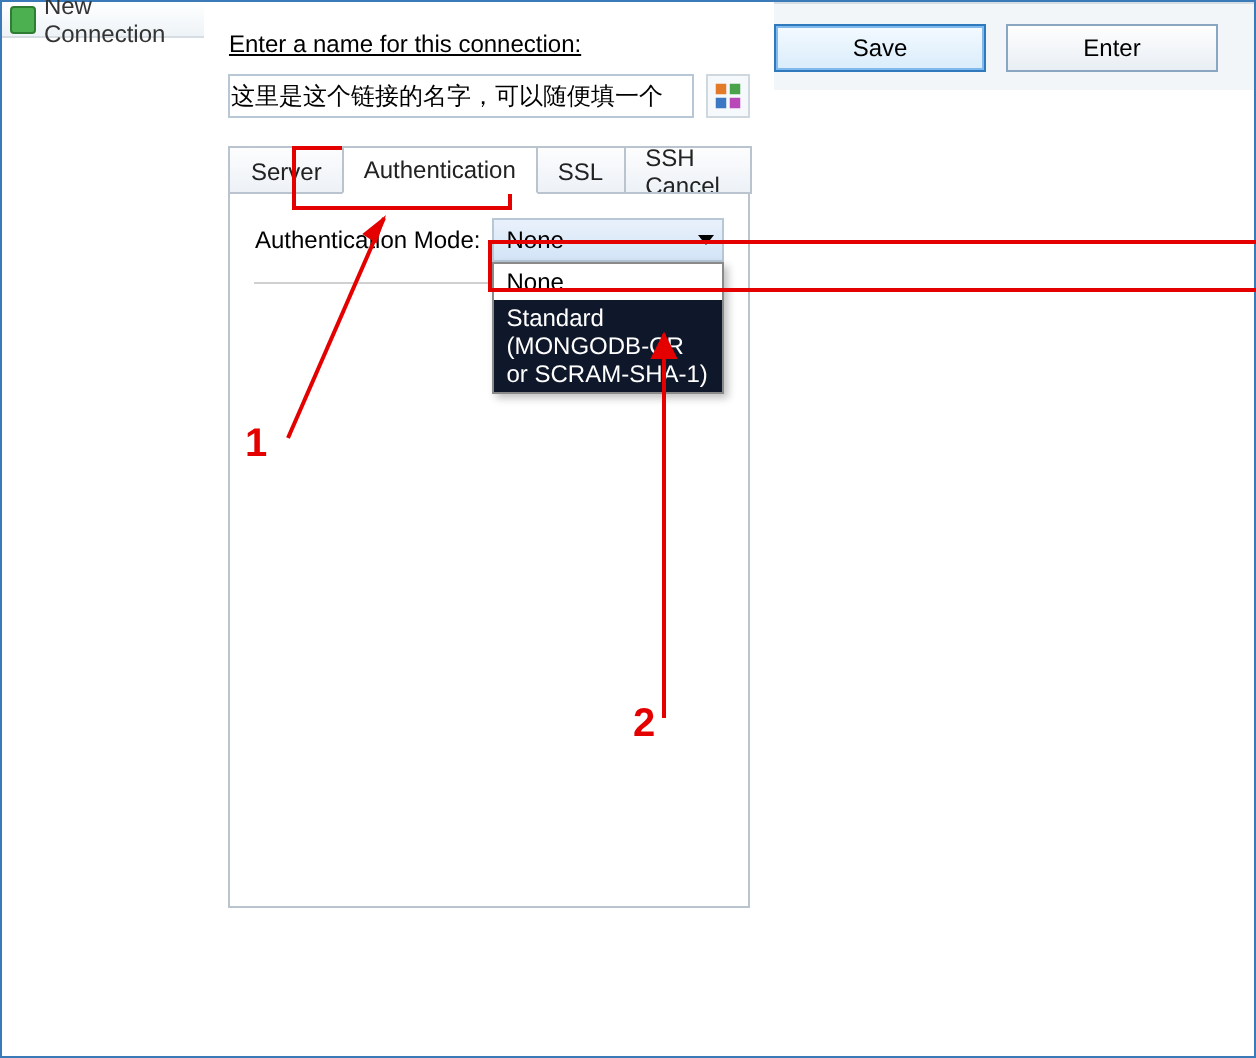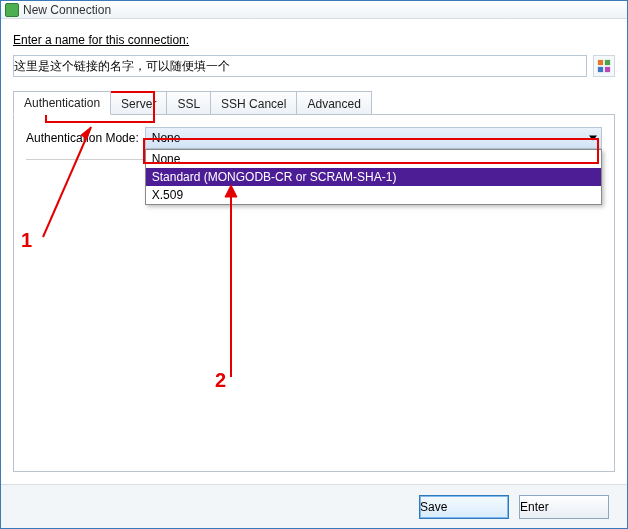--- a/index.html
+++ b/index.html
@@ -1,44 +1,44 @@
 <!DOCTYPE html>
 <html><head>
 <meta charset="utf-8">
 <style>
   * { box-sizing: border-box; margin: 0; padding: 0; }
   html, body { width: 628px; height: 529px; font-family: "Segoe UI", Tahoma, sans-serif; font-size: 12px; background: #fff; overflow: hidden; }
-  .window { width: 628px; height: 529px; border: 1px solid #3a7ab8; background: #fff; position: relative; display: flex; flex-direction: column; }
+  .window { width: 628px; height: 529px; border: 1px solid #3a7ab8; background: #fff; position: relative; display: flex; flex-direction: row; }
   .titlebar { height: 18px; background: linear-gradient(#fff,#eef3f7); border-bottom: 1px solid #d6dde3; display: flex; align-items: center; padding-left: 4px; gap: 4px; font-size: 12px; color: #333; }
   .titlebar .app-icon { width: 14px; height: 14px; background: #4caf50; border: 1px solid #2e7d32; border-radius: 2px; }
   .content { padding: 10px 12px 0 12px; flex: 1 1 auto; position: relative; }
   .prompt { color: #000; margin: 4px 0 8px 0; text-decoration: underline; }
   .name-row { display: flex; gap: 6px; align-items: center; }
   .name-input { flex: 1; height: 22px; border: 1px solid #b7c7d6; padding: 2px 0; font-size: 12px; background: #fff; }
   .icon-btn { width: 22px; height: 22px; border: 1px solid #cfd8df; background: #f6f9fb; display: flex; align-items: center; justify-content: center; }
   .icon-btn svg { width: 14px; height: 14px; }
   .tabs { margin-top: 14px; display: flex; align-items: flex-end; position: relative; }
   .tab { height: 24px; padding: 0 10px; border: 1px solid #b9c4cf; border-bottom: none; background: linear-gradient(#fdfdfe,#ecf1f6); margin-right: -1px; display: flex; align-items: center; color: #222; cursor: default; position: relative; }
   .tab.active { background: #fff; z-index: 3; border-bottom: 1px solid #fff; }
   .tab-panel { border: 1px solid #b9c4cf; margin-top: -1px; height: 358px; background: #fff; position: relative; padding: 12px 12px; }
   .mode-row { display: flex; align-items: center; gap: 6px; }
   .mode-label { color: #000; }
   .combo { flex: 1; position: relative; }
   .combo-box { height: 22px; border: 1px solid #b7c7d6; background: linear-gradient(#e9f1fb,#d3e4f7); display: flex; align-items: center; padding: 0 20px 0 6px; position: relative; }
   .combo-box .chev { position: absolute; right: 4px; top: 50%; transform: translateY(-50%); border-left: 4px solid transparent; border-right: 4px solid transparent; border-top: 5px solid #000; }
   .dropdown { position: absolute; top: 22px; left: 0; right: 0; background: #fff; border: 1px solid #8a8a8a; box-shadow: 2px 2px 4px rgba(0,0,0,0.25); }
   .dropdown .option { padding: 2px 6px; color: #000; }
-  .dropdown .option.highlight { background: #4c1d95; color: #fff; }
+  .dropdown .option.highlight { background: #0f172a; color: #fff; }
   .hr { border: none; border-top: 1px solid #d0d0d0; margin: 10px 0 0 0; width: 130px; }
   
   .anno-box { position: absolute; border: 2px solid #e50000; pointer-events: none; }
   .anno-arrow { position: absolute; stroke: #e50000; fill: #e50000; }
   .anno-num { position: absolute; color: #e50000; font-family: Arial, sans-serif; font-size: 20px; font-weight: bold; }
   .footer { height: 44px; border-top: 1px solid #d6dde3; background: #f3f6f9; display: flex; justify-content: flex-end; align-items: center; gap: 10px; padding-right: 18px; }
-  .btn { width: 90px; height: 24px; border: 1px solid #8aa6c1; background: linear-gradient(#fefefe,#e9eef4); font-size: 12px; color: #000; text-align: left; }
+  .btn { width: 106px; height: 24px; border: 1px solid #8aa6c1; background: linear-gradient(#fefefe,#e9eef4); font-size: 12px; color: #000; text-align: center; }
   .btn.primary { border: 1px solid #2f79bd; box-shadow: 0 0 0 1px #7fb9ee inset; background: linear-gradient(#f4faff,#d9ecfb); }
 </style>
 </head>
 <body>
 
 <div class="window">
   <div class="titlebar">
     <span class="app-icon"></span>
     <span>New Connection</span>
   </div>
@@ -51,49 +51,45 @@
         <svg viewBox="0 0 16 16">
             <rect x="1" y="1" width="6" height="6" fill="#e27a2a"></rect>
             <rect x="9" y="1" width="6" height="6" fill="#4aa24a"></rect>
             <rect x="1" y="9" width="6" height="6" fill="#3b77c2"></rect>
             <rect x="9" y="9" width="6" height="6" fill="#b949b9"></rect>
           </svg>
       </div>
     </div>
 
     <div class="tabs">
+      <div class="tab">
+          <span>Server</span>
+        </div>
       <div class="tab active">
           <span>Authentication</span>
-        </div>
-      <div class="tab">
-          <span>Server</span>
         </div>
       <div class="tab">
           <span>SSL</span>
         </div>
       <div class="tab">
           <span>SSH Cancel</span>
-        </div>
-      <div class="tab">
-          <span>Advanced</span>
         </div>
     </div>
 
     <div class="tab-panel">
       <div class="mode-row">
         <span class="mode-label">Authentication Mode:</span>
         <div class="combo">
           <div class="combo-box">
             <span>None</span>
             <span class="chev"></span>
           </div>
           <div class="dropdown">
             <div class="option">None</div>
             <div class="option highlight">Standard (MONGODB-CR or SCRAM-SHA-1)</div>
-            <div class="option">X.509</div>
           </div>
         </div>
       </div>
       <hr class="hr">
     </div>
 
     <div class="anno-box" style="left:44px; top:72px; width:110px; height:32px;"></div>
     <div class="anno-box" style="left:142px; top:119px; width:456px; height:26px;"></div>
     <svg class="anno-arrow" style="left:22px; top:100px; width:80px; height:120px;" viewBox="0 0 80 120">
       <line x1="20" y1="118" x2="68" y2="8" stroke="#e50000" stroke-width="2"></line>

